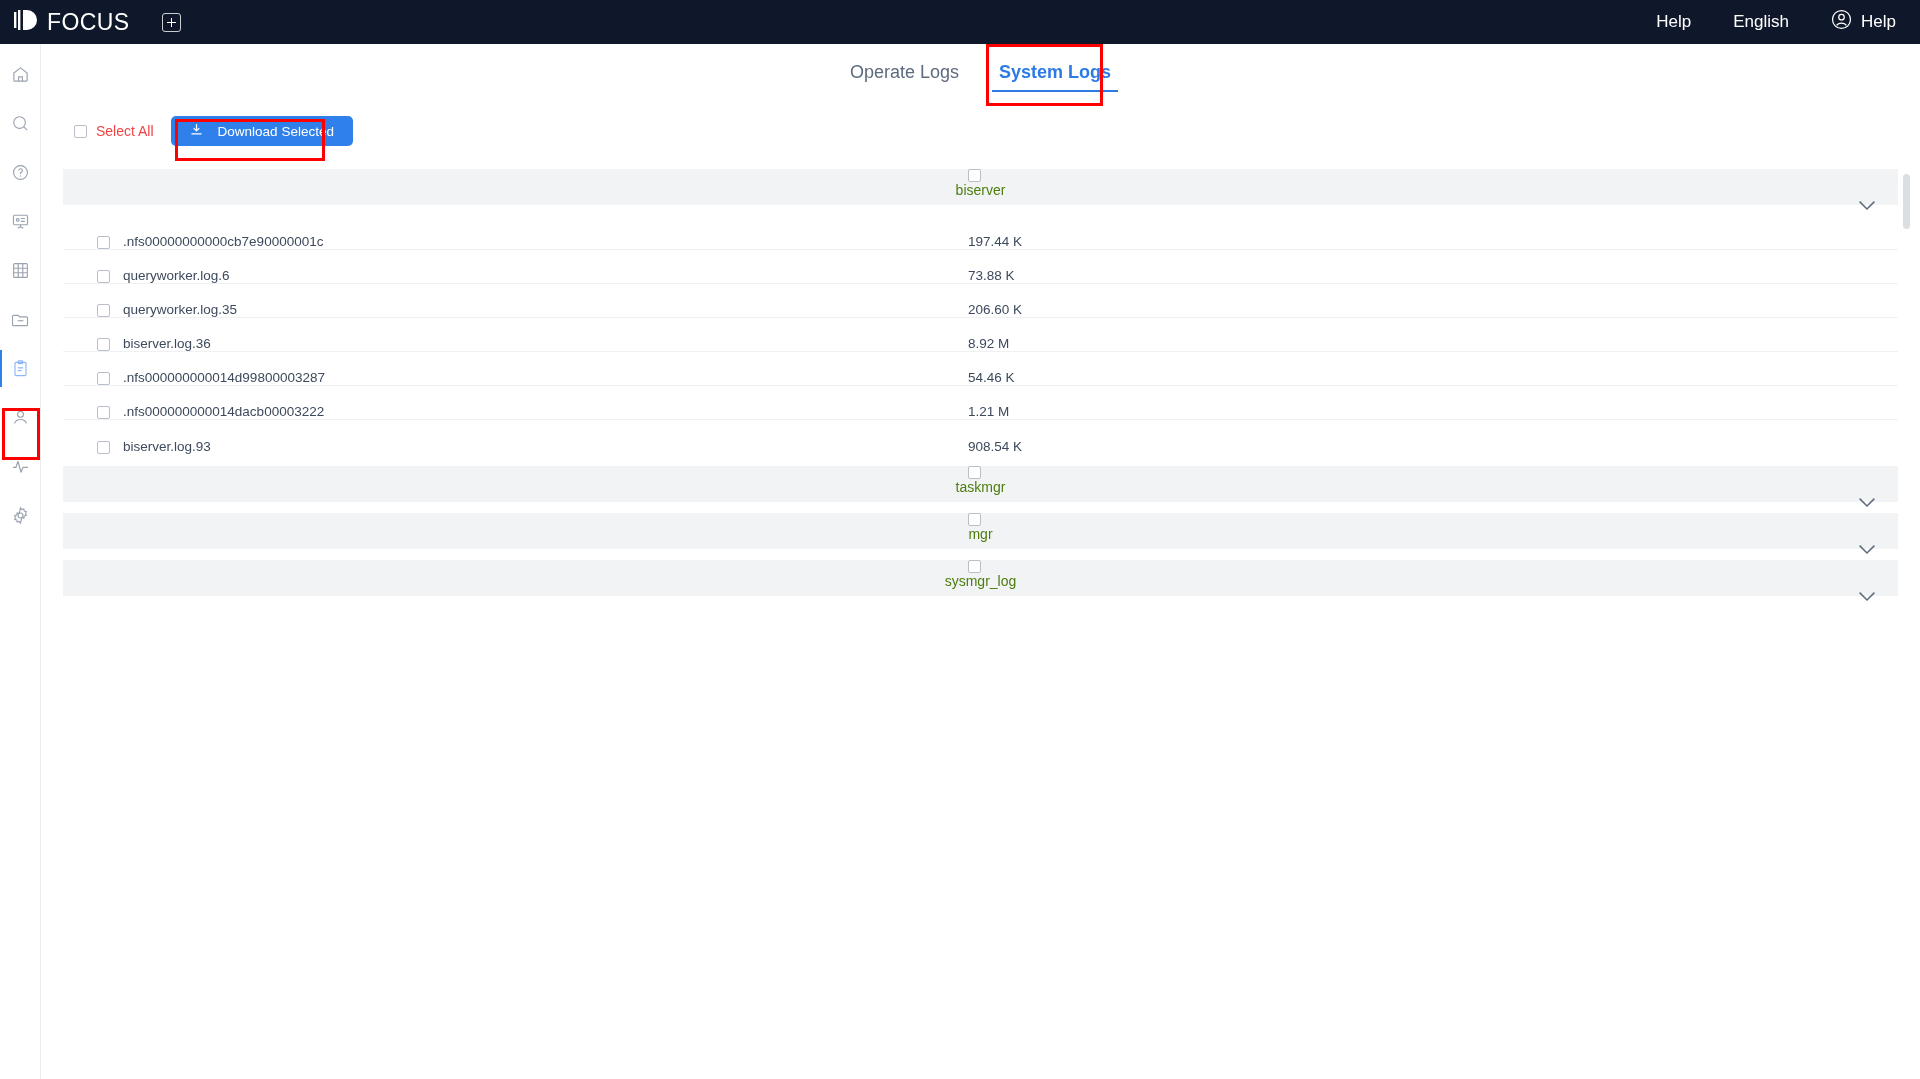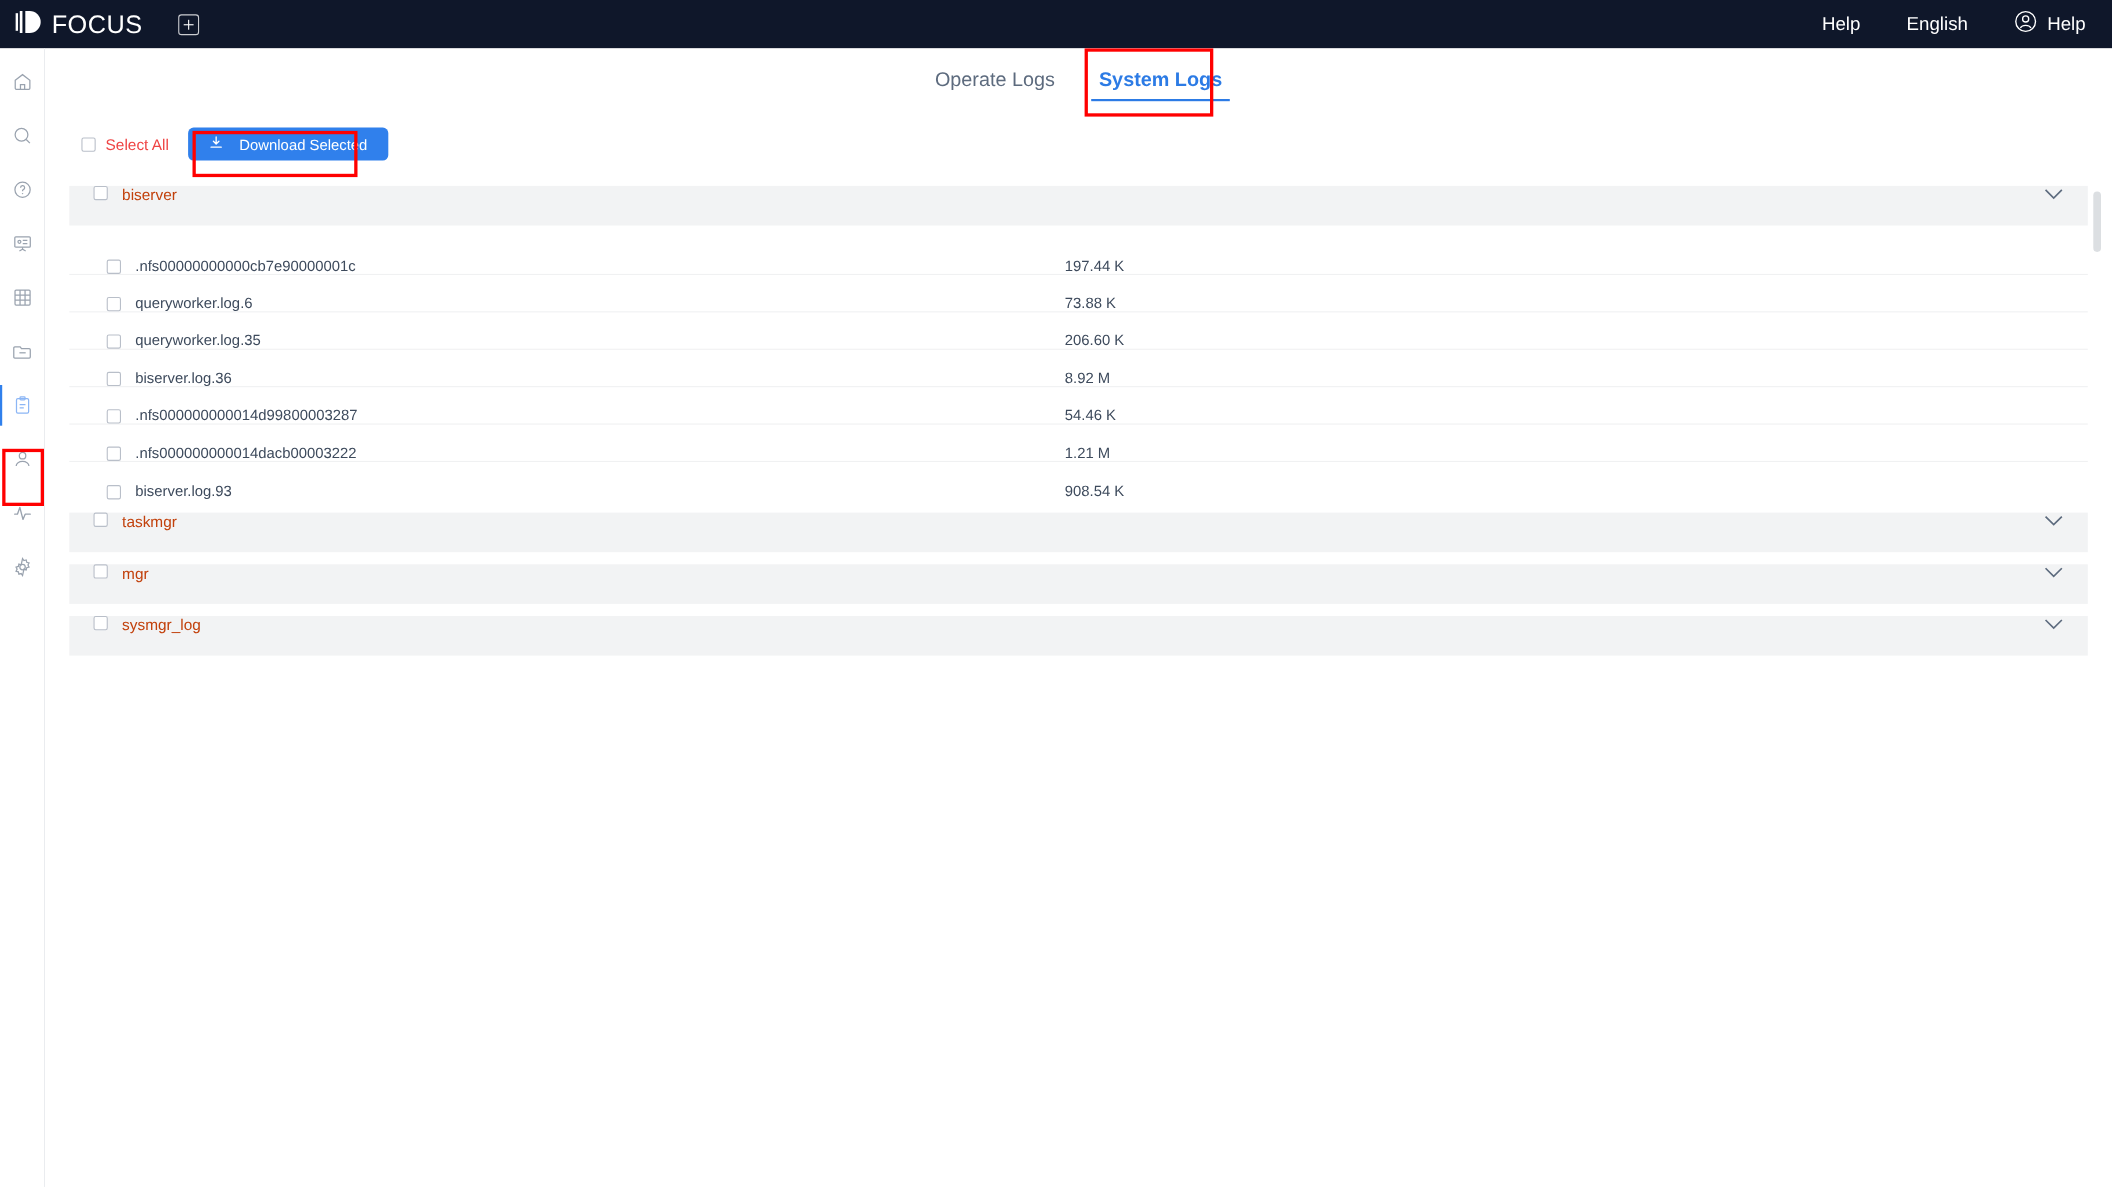--- a/index.html
+++ b/index.html
@@ -176,26 +176,28 @@
   .list-wrap {
     position: relative;
     margin: 13px 22px 0 22px;
     height: 525px;
   }
   .group { margin-bottom: 0; }
   .group-head {
     background: #f2f3f4;
     height: 36px;
     display: flex;
+    align-items: center;
     padding-left: 22px;
     padding-right: 22px;
     font-size: 14px;
-    color: #c2410c;
+    color: #4d7c0f;
     cursor: pointer;
     margin-bottom: 11px;
+    flex-direction: column;
   }
   .group-head .cbx { margin-right: 13px; }
   .chev {
     margin-left: auto;
     display: block;
   }
   .files { margin: 0 0 12px 0; }
   .file-row {
     display: flex;
     align-items: flex-end;

